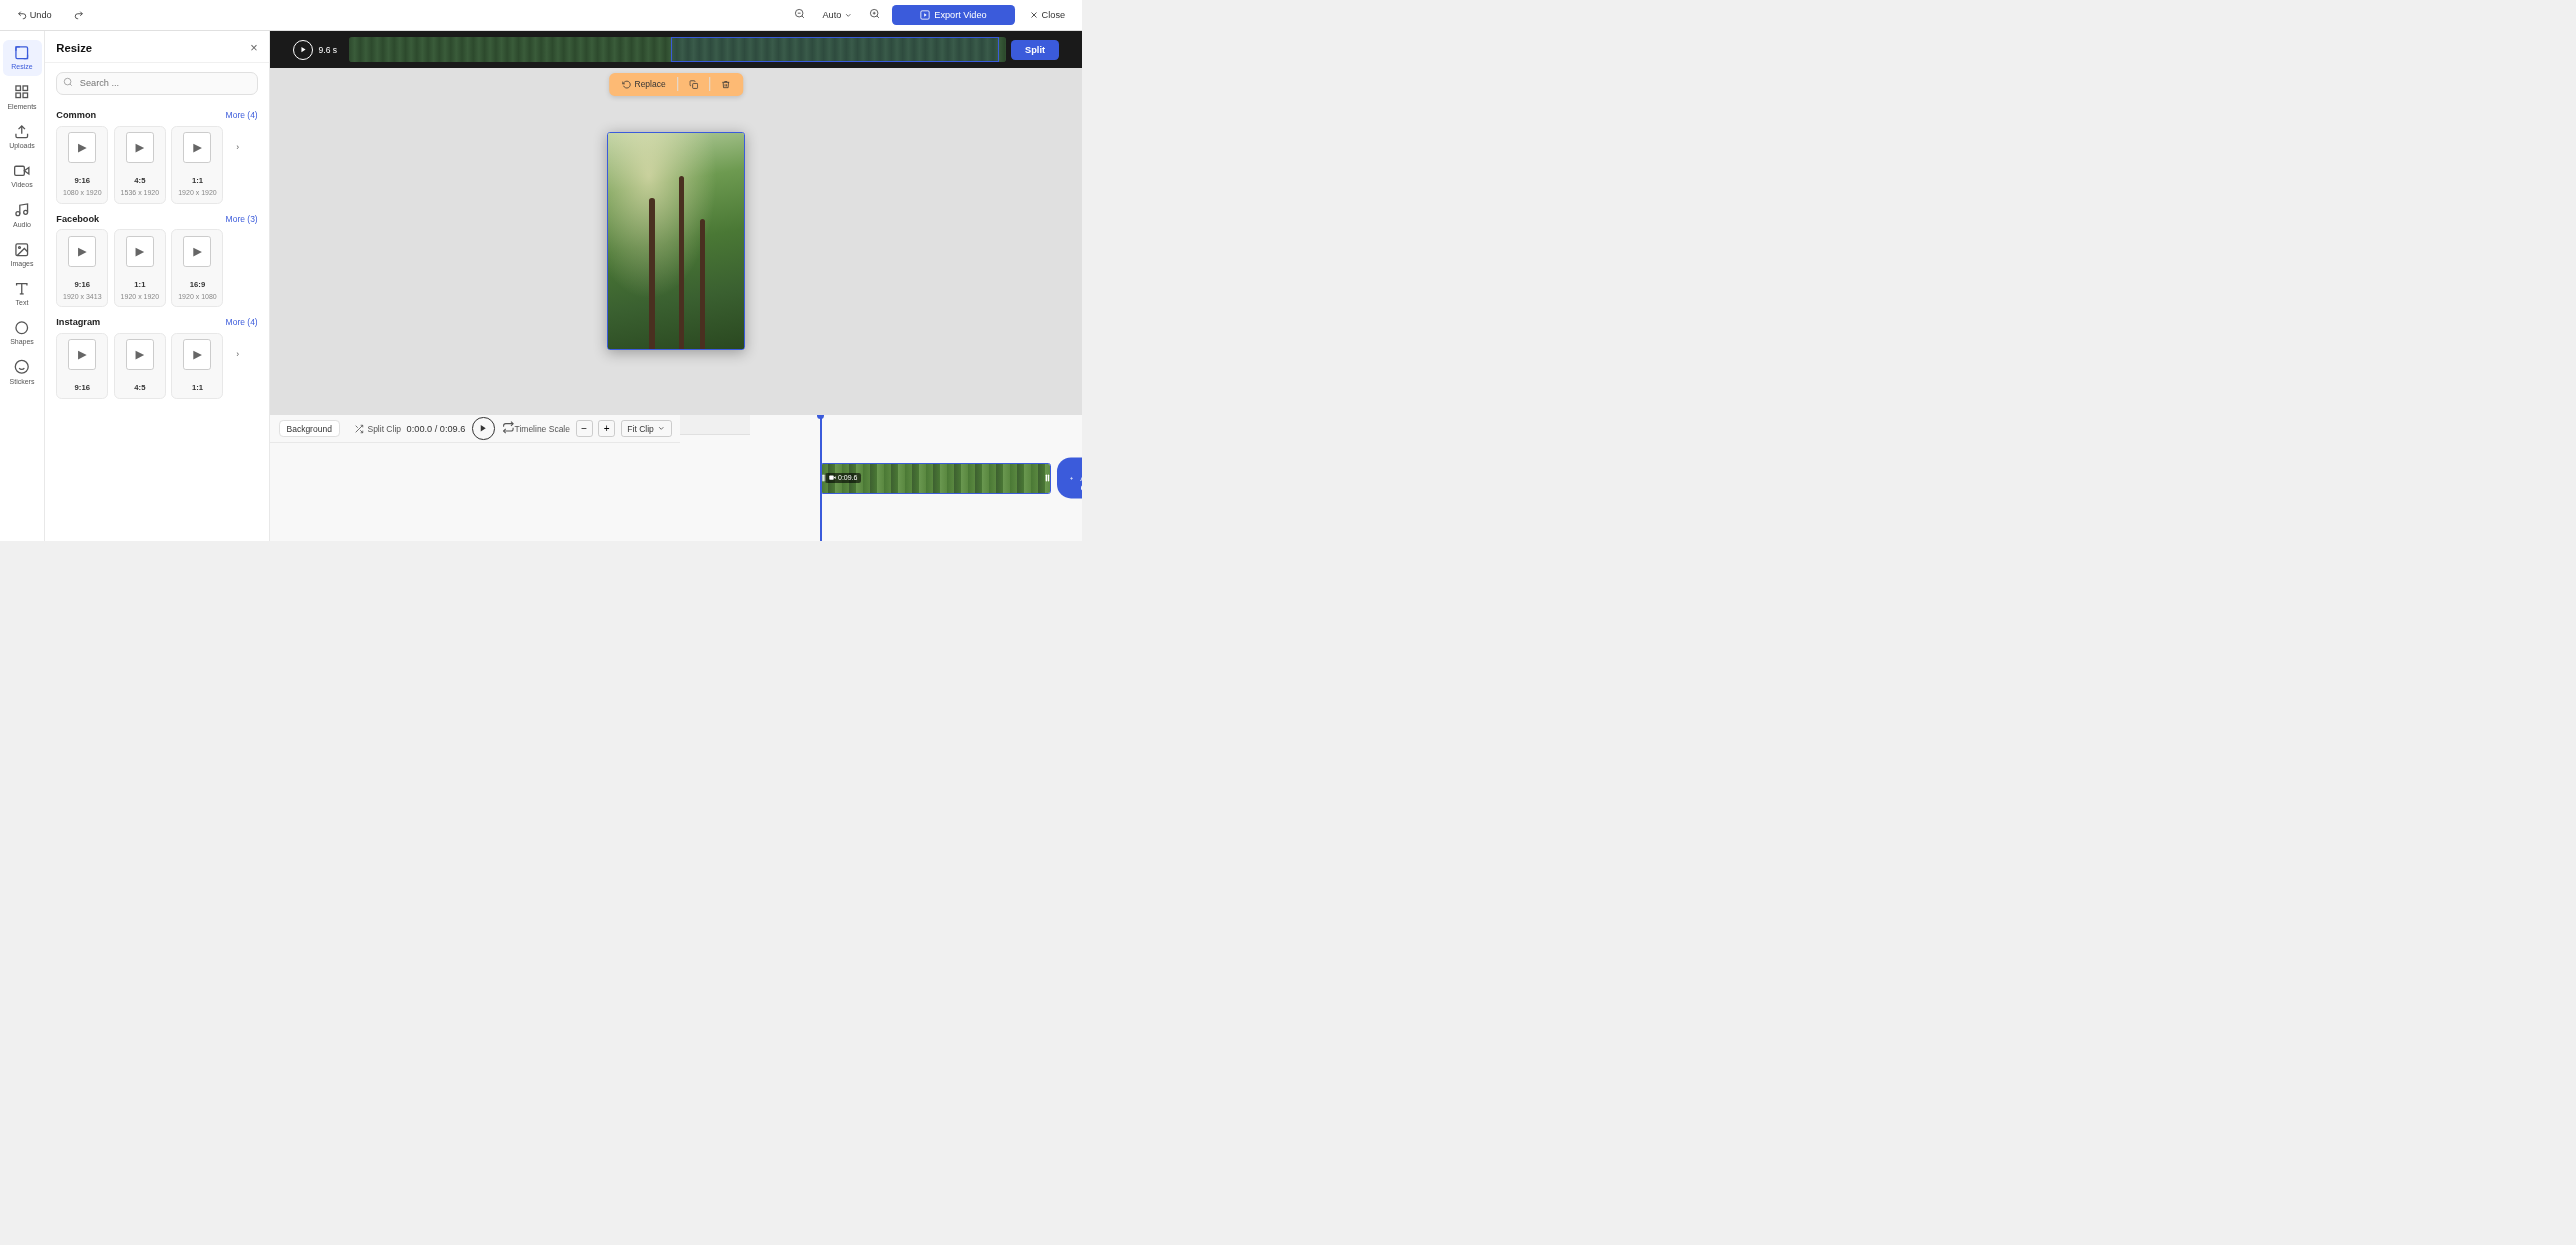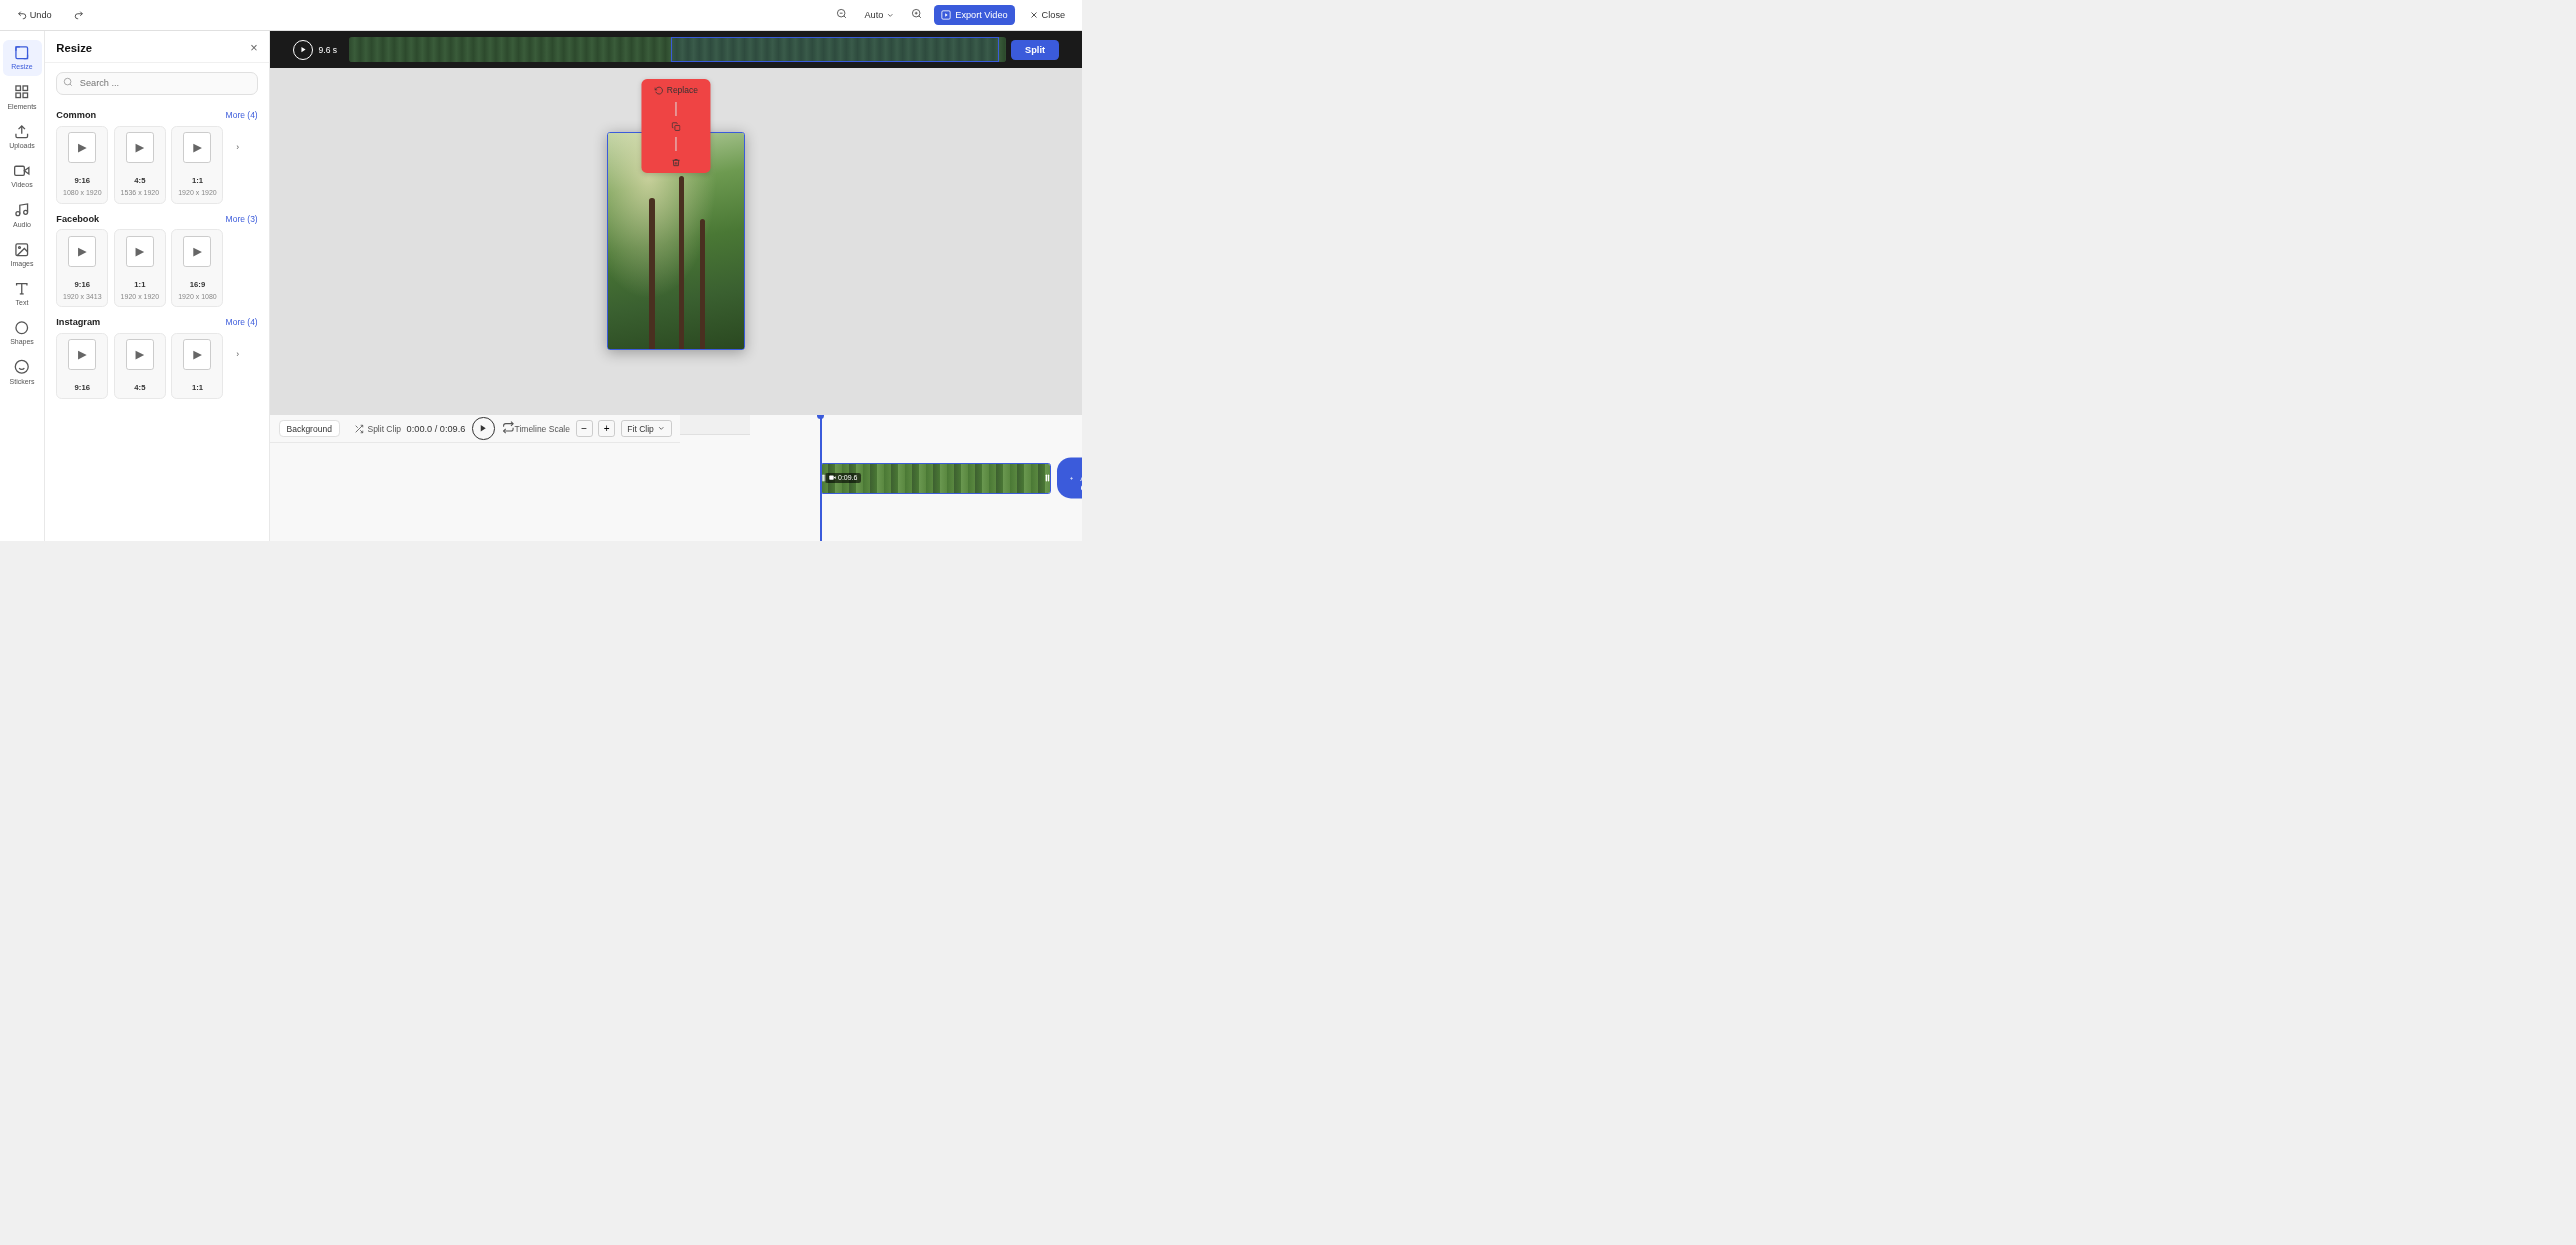--- a/index.html
+++ b/index.html
@@ -27,21 +27,21 @@
     }
     .zoom-btn { background: none; border: none; cursor: pointer; padding: 2.8px; border-radius: 2.8px; color: #555; }
     .auto-dropdown {
       display: flex; align-items: center; gap: 2.8px;
       background: none; border: none; cursor: pointer;
       font-size: 9.2px; color: #333; padding: 2.8px 5.6px;
       border-radius: 2.8px;
     }
     .export-btn {
       background: #3b5bdb; color: #fff; border: none; cursor: pointer;
-      padding: 5px 7px; border-radius: 4.2px; font-size: 9.2px;
+      padding: 5px 28px; border-radius: 4.2px; font-size: 9.2px;
       display: flex; align-items: center; gap: 4.2px;
     }
     .close-btn {
       background: none; border: none; cursor: pointer;
       font-size: 9.2px; color: #333; padding: 2.8px 5.6px;
       border-radius: 2.8px; display: flex; align-items: center; gap: 2.8px;
     }
 
     
     .app-body {
@@ -185,32 +185,31 @@
       flex: 1;
       display: flex;
       align-items: center;
       justify-content: center;
       position: relative;
       background: #e0e0e0;
     }
 
     .action-toolbar {
       position: absolute;
-      top: 11px;
+      top: 5px;
       left: 50%;
       transform: translateX(-50%);
       display: flex;
       gap: 2.8px;
-      background: #ef4444;
+      background: #fdba74;
       border-radius: 5.6px;
       box-shadow: 0 1.4px 5.6px rgba(0,0,0,0.15);
       padding: 2.8px 5.6px;
       align-items: center;
       z-index: 10;
-      flex-direction: column;
     }
     .action-toolbar-btn {
       display: flex; align-items: center; gap: 3.5px;
       background: none; border: none; cursor: pointer;
       padding: 3.5px 7px; border-radius: 4.2px; font-size: 8.5px; color: #333;
     }
     .action-toolbar-divider { width: 0.7px; height: 14px; background: #e0e0e0; margin: 0 1.4px; }
 
     .video-preview {
       width: 138px;

